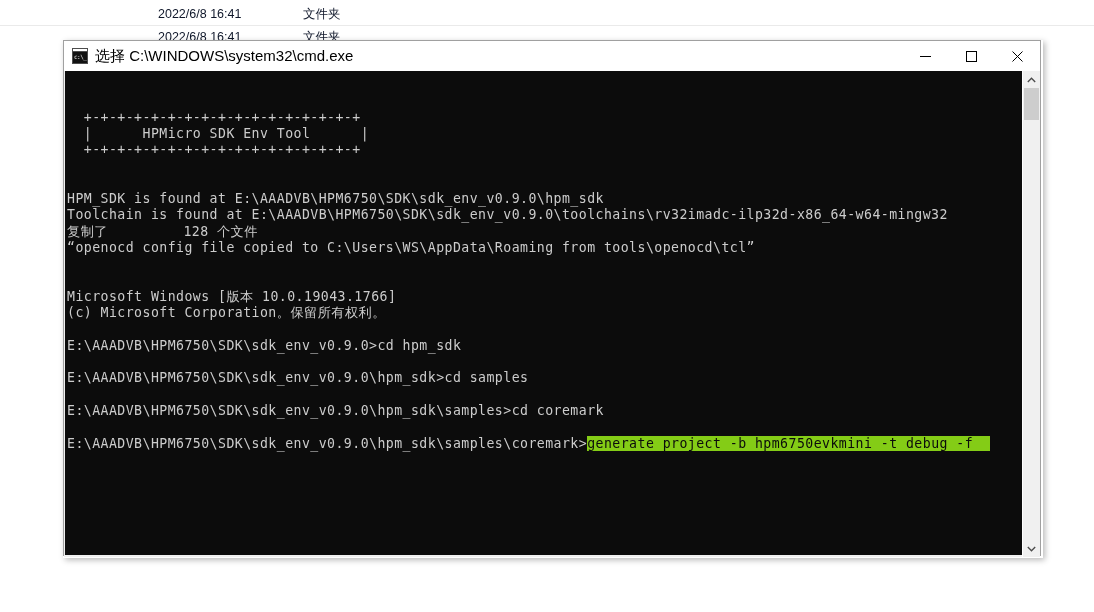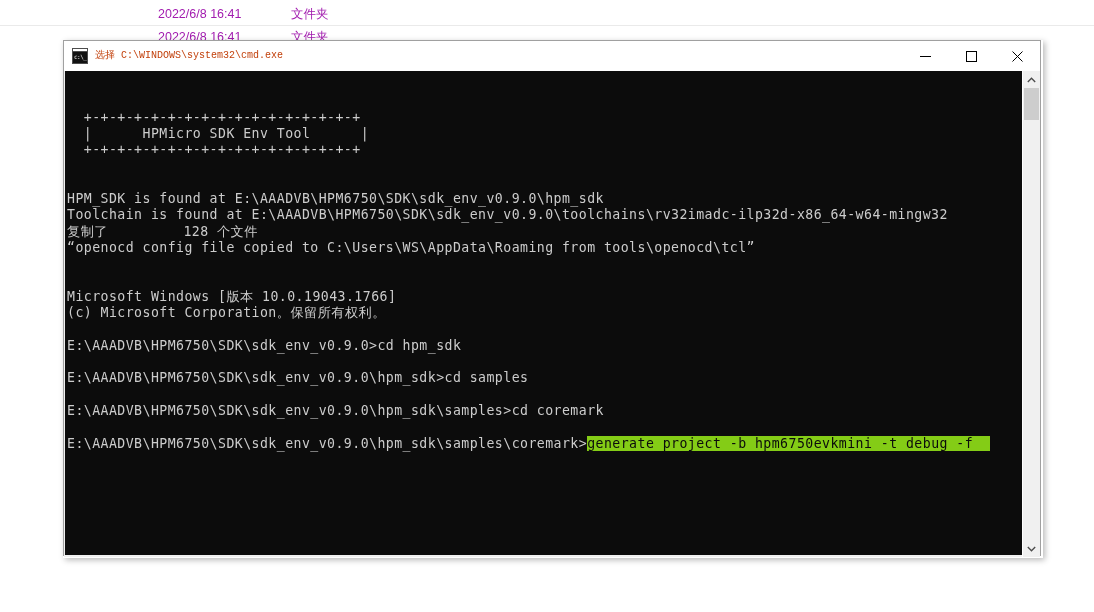--- a/index.html
+++ b/index.html
@@ -25,27 +25,27 @@
     background: #ffffff;
   }
   .explorer-row {
     position: absolute;
     left: 0;
     width: 1094px;
     height: 22px;
     display: flex;
     align-items: center;
     font-size: 12.5px;
-    color: #a21caf;
+    color: #0f172a;
     font-family: "Liberation Sans", sans-serif;
   }
   .explorer-row.r0 { top: 3px; }
   .explorer-row.r1 { top: 25px; border-top: 1px solid #eaeaea; }
   .exp-date  { position: absolute; left: 158px; white-space: nowrap; }
-  .exp-type  { position: absolute; left: 291px; white-space: nowrap; }
+  .exp-type  { position: absolute; left: 303px; white-space: nowrap; }
 
   
   #console-window {
     position: absolute;
     left: 63px;
     top: 40px;
     width: 978px;
     height: 516px;
     box-sizing: border-box;
     background: #f0f0f0;
@@ -98,25 +98,24 @@
     background: #111111;
     color: #e6e6e6;
     font-family: "DejaVu Sans Mono", monospace;
     font-size: 6px;
     line-height: 10px;
     letter-spacing: -0.5px;
     padding-left: 1px;
     box-sizing: border-box;
   }
   #title-text {
-    font-size: 10px;
-    color: #c2410c;
+    font-size: 15px;
+    color: #000000;
     white-space: nowrap;
     line-height: 30px;
-    font-family: Liberation Mono, monospace;
   }
   #window-controls {
     margin-left: auto;
     display: flex;
     height: 30px;
   }
   .win-ctrl {
     width: 46px;
     height: 30px;
     display: flex;

